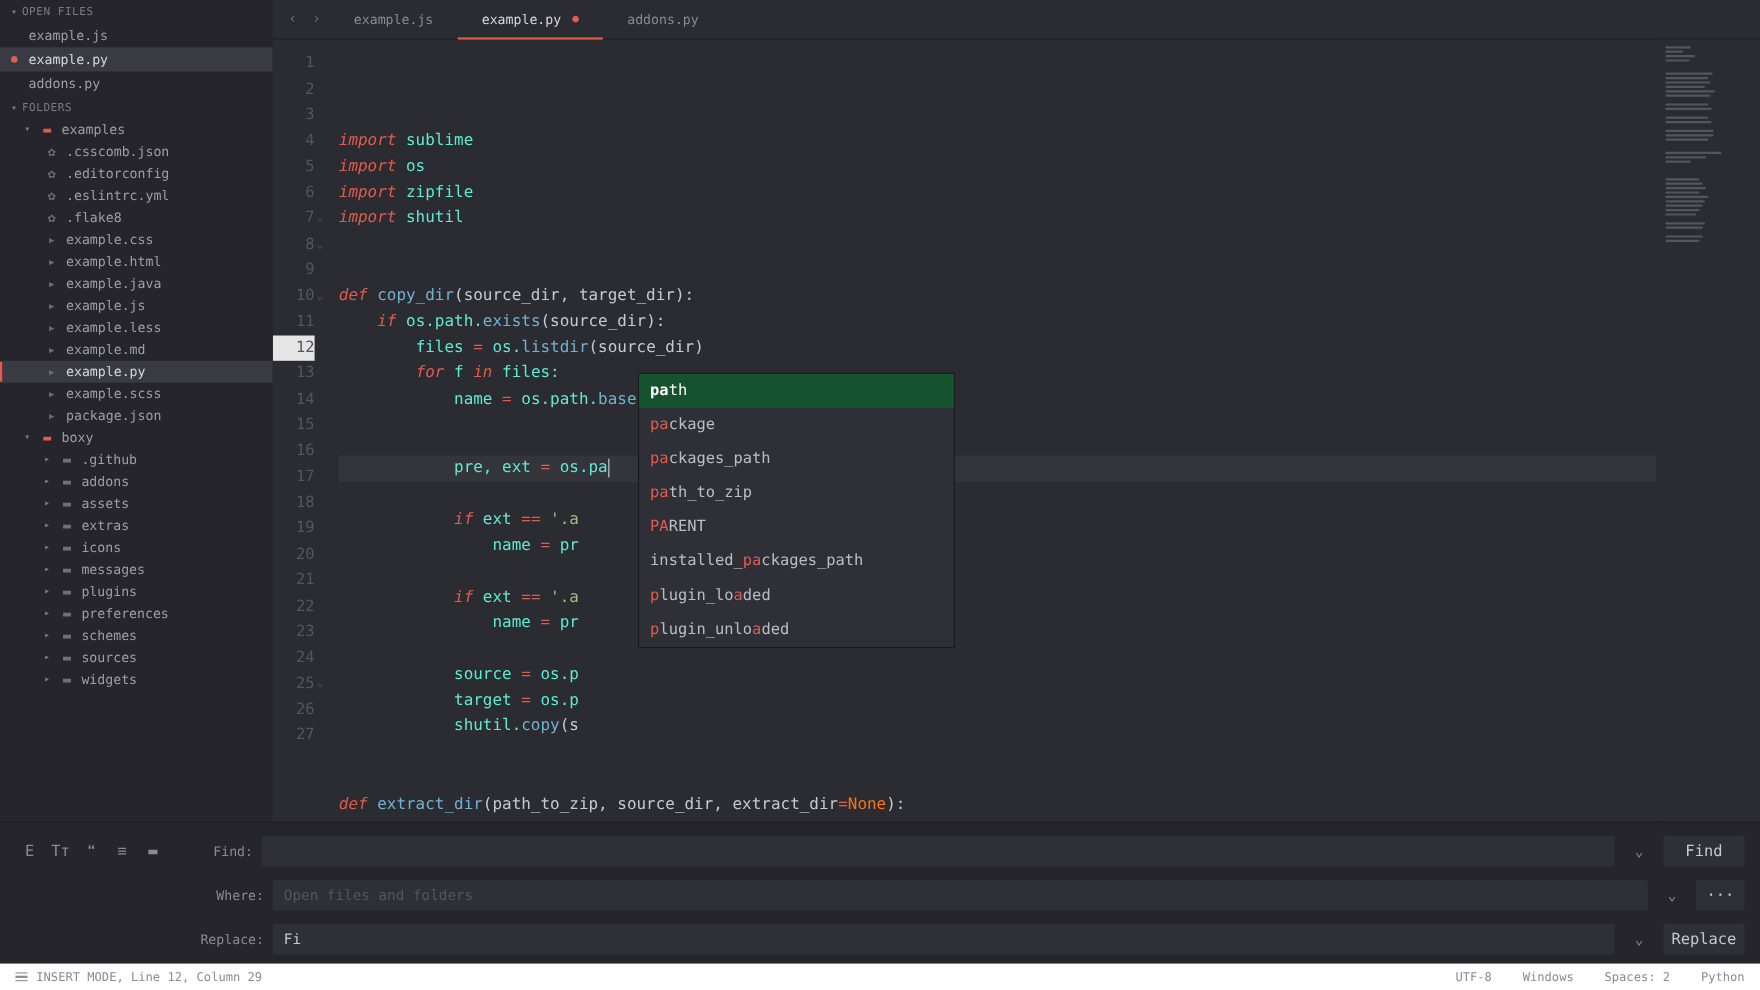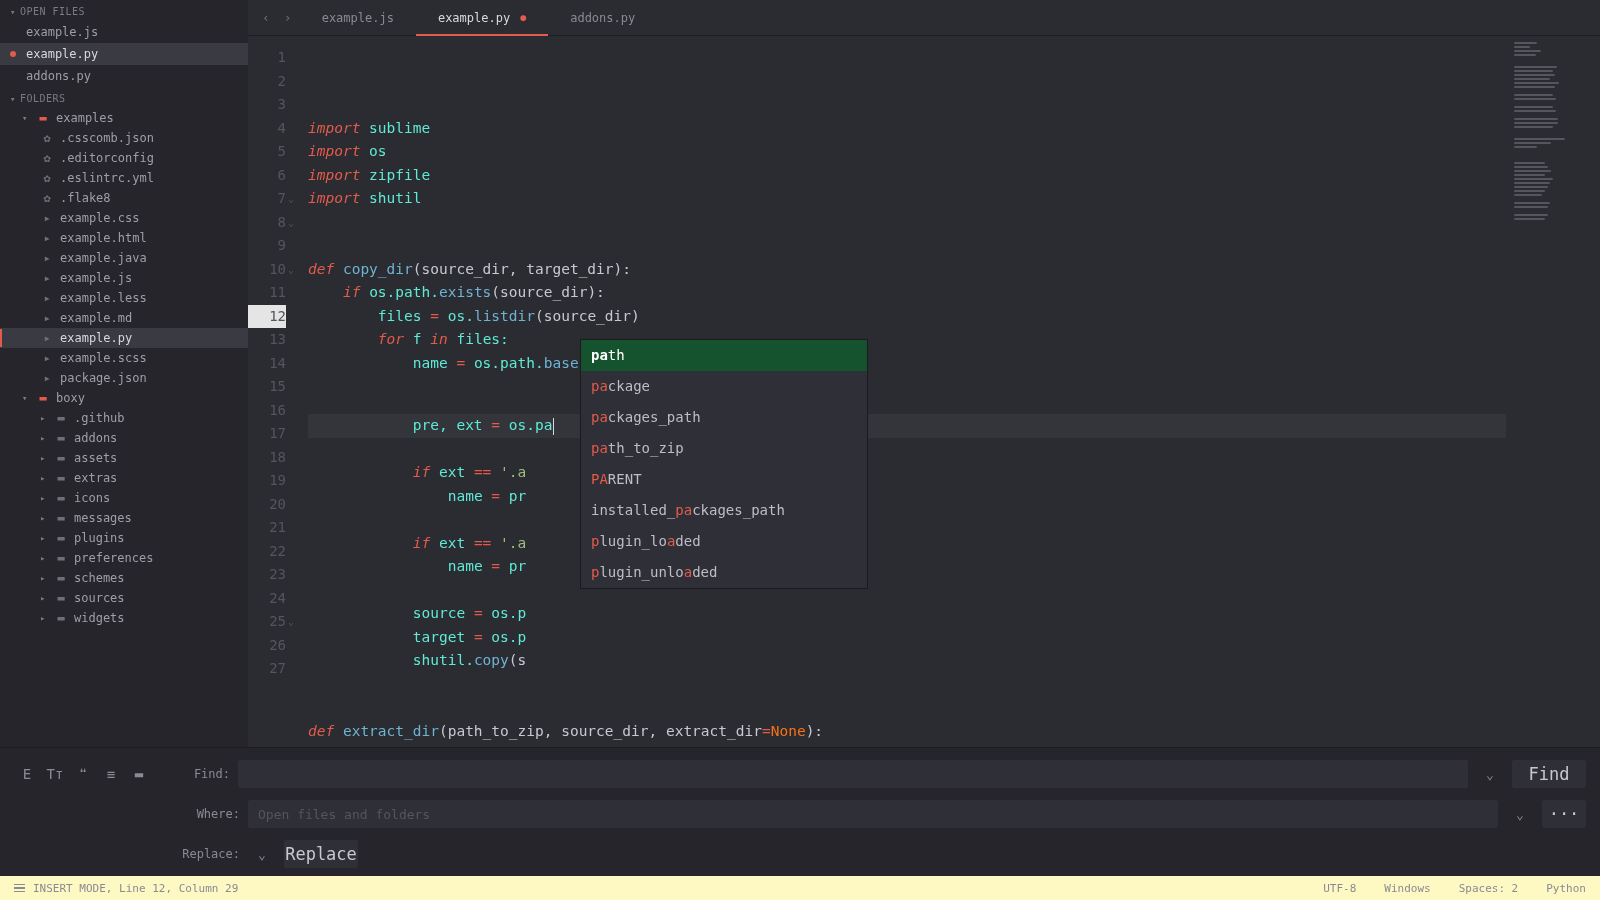--- a/index.html
+++ b/index.html
@@ -196,28 +196,28 @@
   width:28px; height:28px;
   display:flex; align-items:center; justify-content:center;
   color:#8a8a94; cursor:pointer;
 }
 .action-btn {
   min-width:74px; height:28px;
   display:flex; align-items:center; justify-content:center;
   color:#c8c8d0; cursor:pointer;
   background:#2f2f37;
   border-radius:2px;
-  font-size:17px;
+  font-size:14px;
 }
 .dots-btn { min-width:44px; }
 
 
 .statusbar {
   height:24px;
-  background:#fef9c3;
+  background:#ffffff;
   display:flex;
   align-items:center;
   padding:0 14px;
   font-size:11px;
   color:#8a8a94;
   justify-content:space-between;
 }
 .status-left { display:flex; align-items:center; gap:8px; }
 .status-right { display:flex; gap:28px; }
 .status-item { cursor:pointer; }
@@ -485,20 +485,21 @@
   <div class="panel-row">
     <div style="width:148px"></div>
     <div class="row-label">Where:</div>
     <input class="field" placeholder="Open files and folders" style="">
     <div class="chev">⌄</div>
     <div class="action-btn dots-btn">···</div>
   </div>
   <div class="panel-row">
     <div style="width:148px"></div>
     <div class="row-label">Replace:</div>
+    <input class="field" value="Fi" style="">
     <div class="chev">⌄</div>
     <div class="action-btn">Replace</div>
   </div>
 </div>
 
 <div class="statusbar">
   <div class="status-left">
     <span class="hamburger">
         <span></span>
         <span></span>

